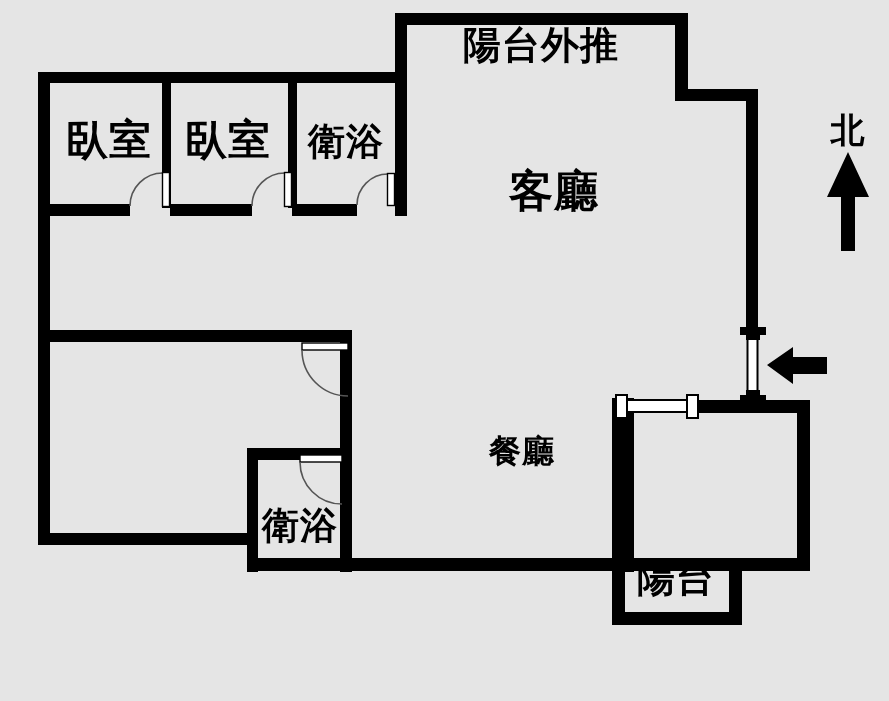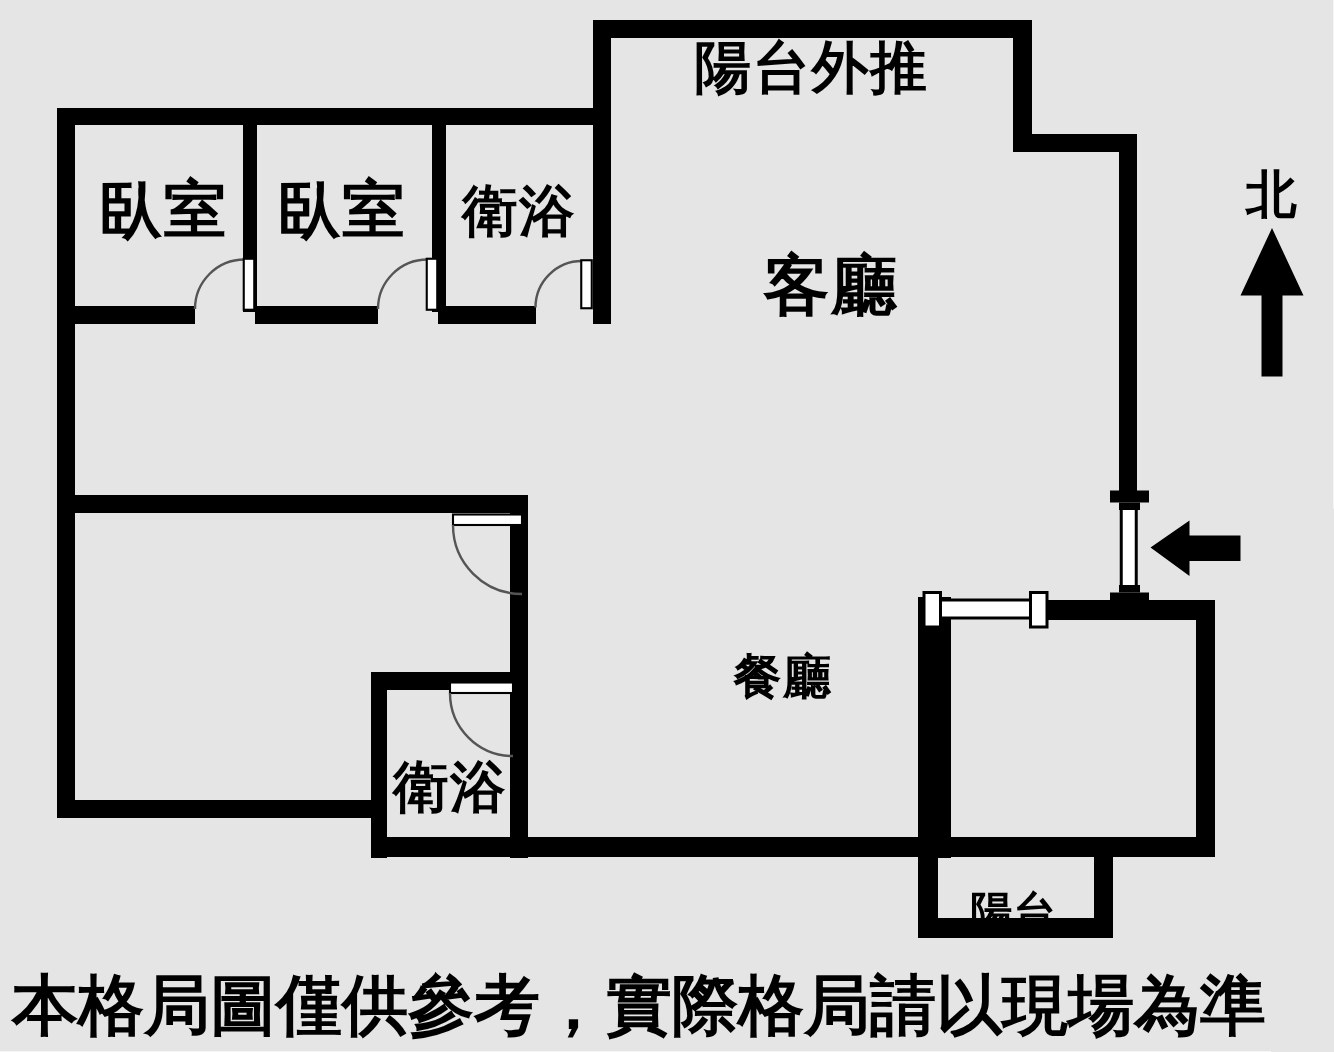--- a/index.html
+++ b/index.html
@@ -109,18 +109,17 @@
     <path d="M848,152 L869,197 L855,197 L855,251 L841,251 L841,197 L827,197 Z" fill="#000"></path>
   </svg>
 
   <div class="room-label" style="left:541px;top:45px;font-size:38px;">陽台外推</div>
   <div class="room-label" style="left:109px;top:140px;font-size:42px;">臥室</div>
   <div class="room-label" style="left:228px;top:140px;font-size:42px;">臥室</div>
   <div class="room-label" style="left:346px;top:141px;font-size:37px;">衛浴</div>
   <div class="room-label" style="left:554px;top:191px;font-size:44px;">客廳</div>
   <div class="room-label" style="left:490px;top:451px;font-size:32px;margin-left:32px;">餐廳</div>
   <div class="room-label" style="left:300px;top:525px;font-size:37px;">衛浴</div>
-  <div class="room-label" style="left:676px;top:608px;font-size:28px;">陽台</div>
+  <div class="room-label" style="left:676px;top:578px;font-size:38px;">陽台</div>
   <div class="room-label" style="left:848px;top:130px;font-size:34px;">北</div>
 
-  <div class="caption">本格局圖僅供參考，實際格局請以現場為準</div>
 
 </div>
 
 </body></html>

